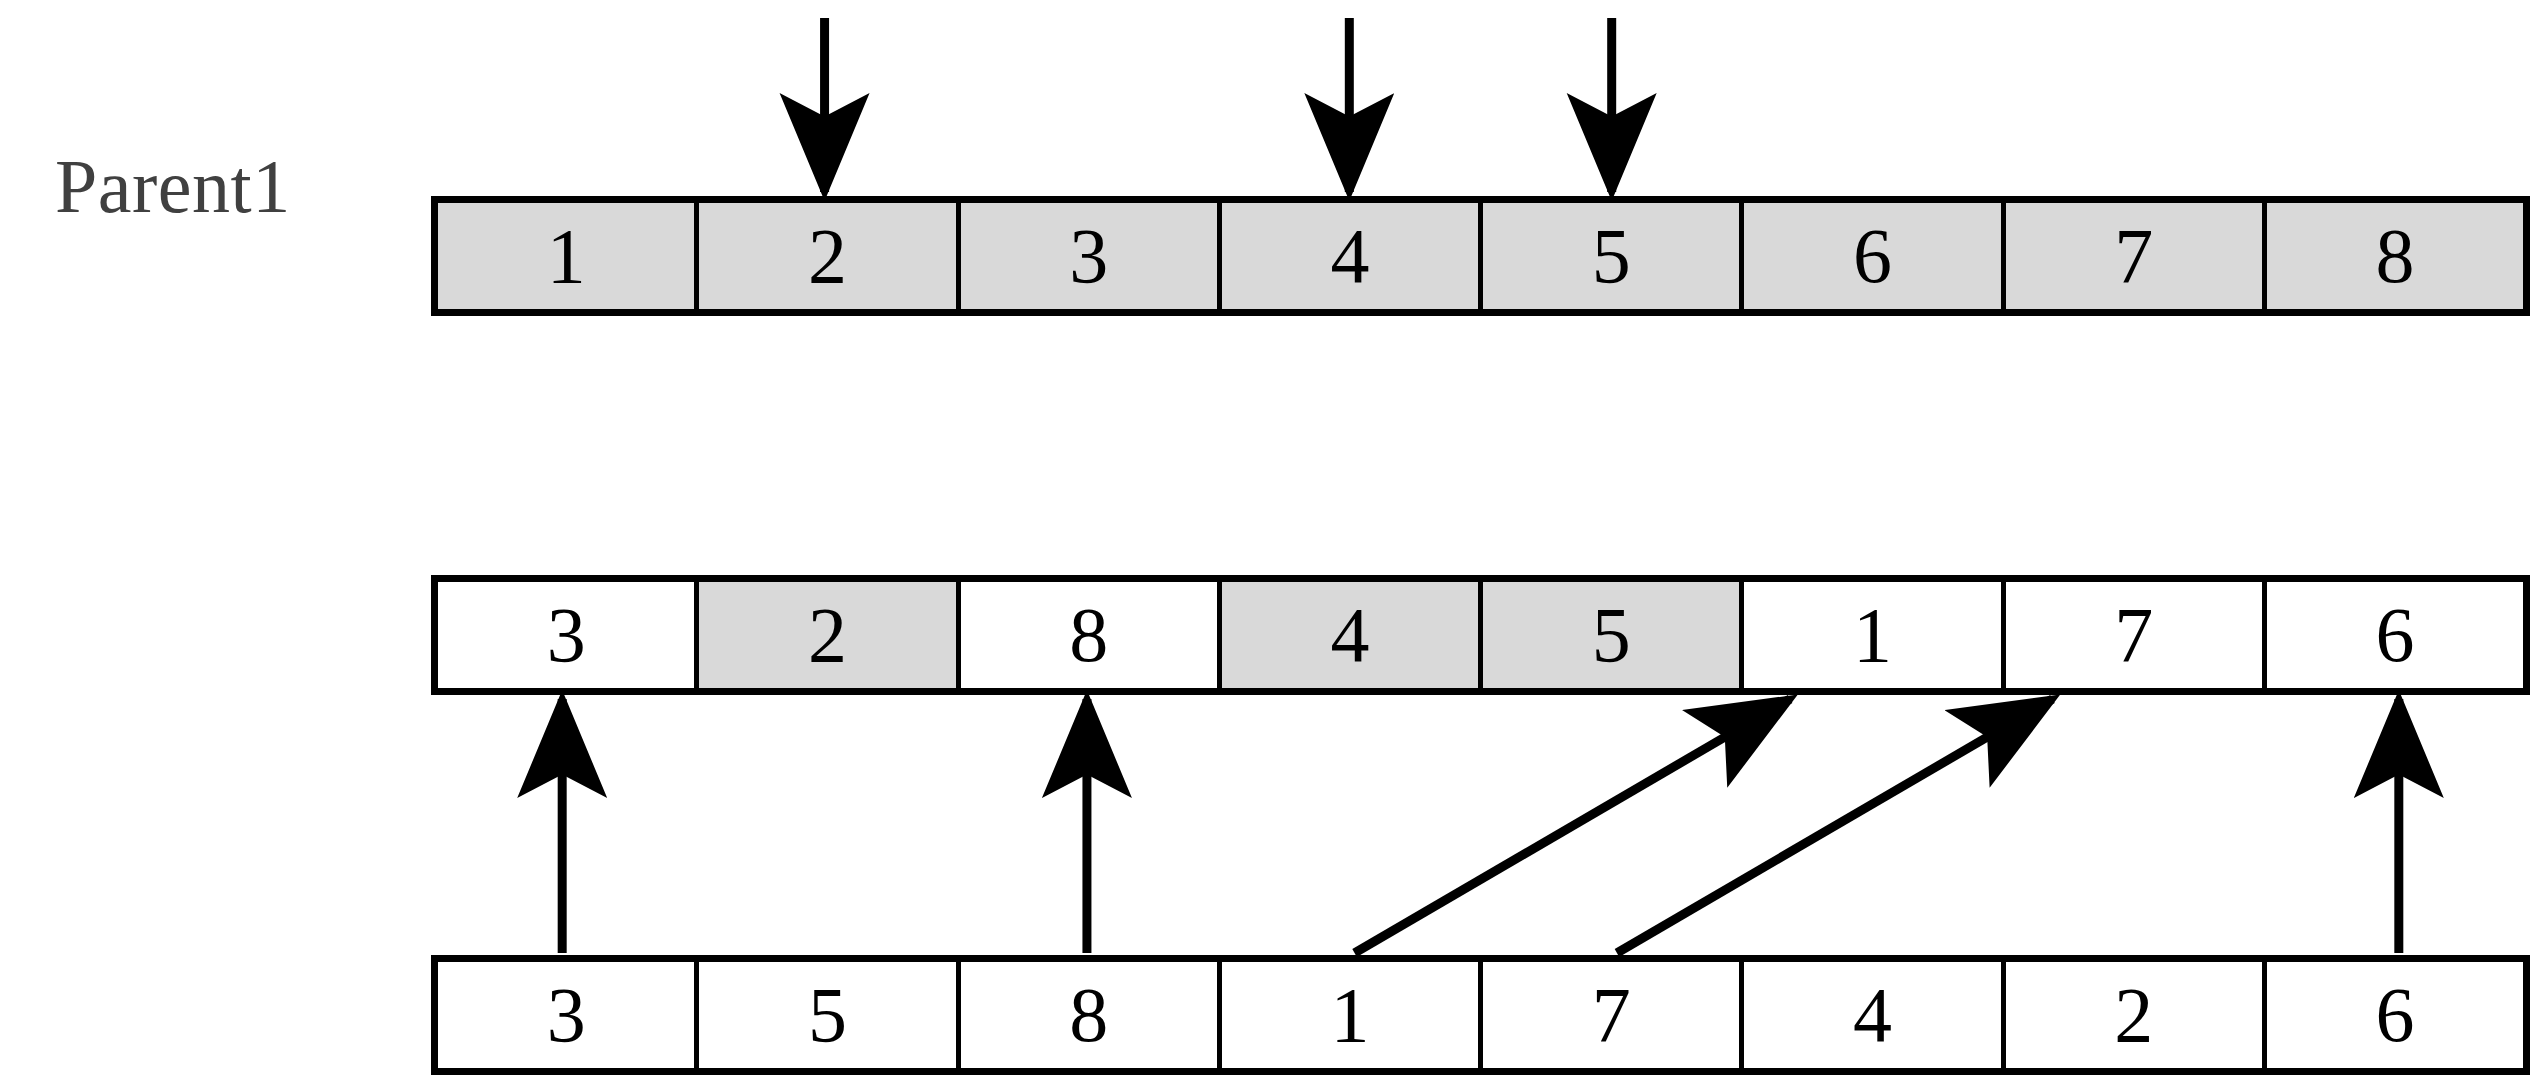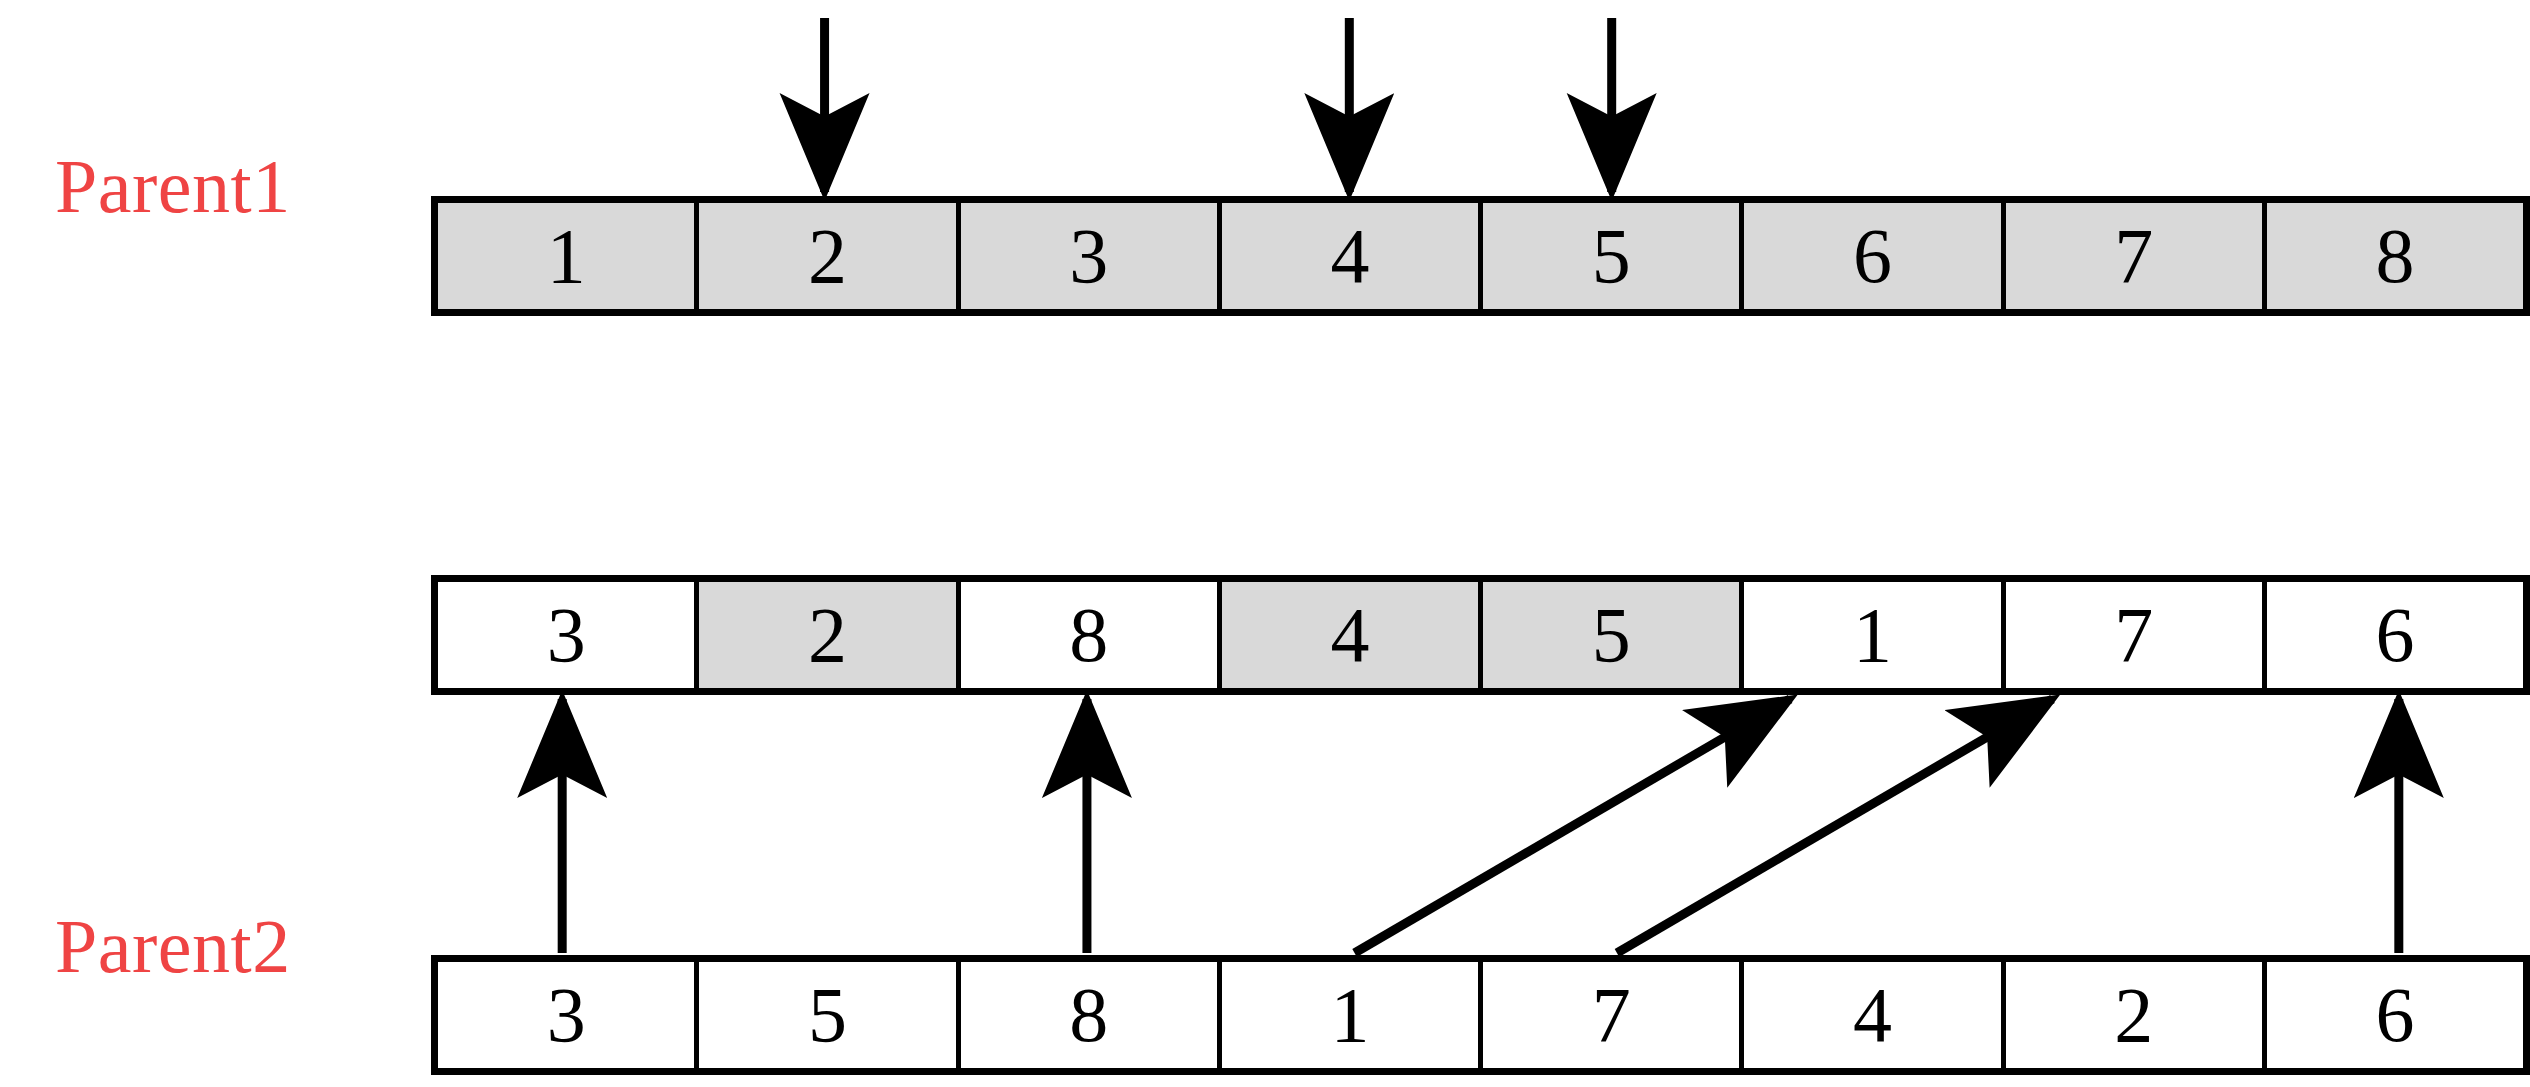--- a/index.html
+++ b/index.html
@@ -13,21 +13,21 @@
   #canvas {
     position: relative;
     width: 2530px;
     height: 1087px;
     background: #ffffff;
     overflow: hidden;
   }
   .row-label {
     position: absolute;
     font-size: 76px;
-    color: #ef4444;
+    color: #404040;
     white-space: nowrap;
     line-height: 1;
     letter-spacing: 0.5px;
   }
   .chrom {
     position: absolute;
     display: flex;
     border: 7px solid #000000;
     box-sizing: border-box;
     background: #ffffff;
@@ -55,21 +55,20 @@
   }
 </style>
 </head>
 <body>
 
 <div id="canvas">
 
   <div class="row-label" style="left:55px; top:148px;">Parent1</div>
 
 
-  <div class="row-label" style="left:55px; top:908px;">Parent2</div>
 
   <div class="chrom" id="row-parent1" style="left:431px; top:196px; width:2099px; height:120px;">
       <div class="cell gray">1</div>
       <div class="cell gray">2</div>
       <div class="cell gray">3</div>
       <div class="cell gray">4</div>
       <div class="cell gray">5</div>
       <div class="cell gray">6</div>
       <div class="cell gray">7</div>
       <div class="cell gray">8</div>

